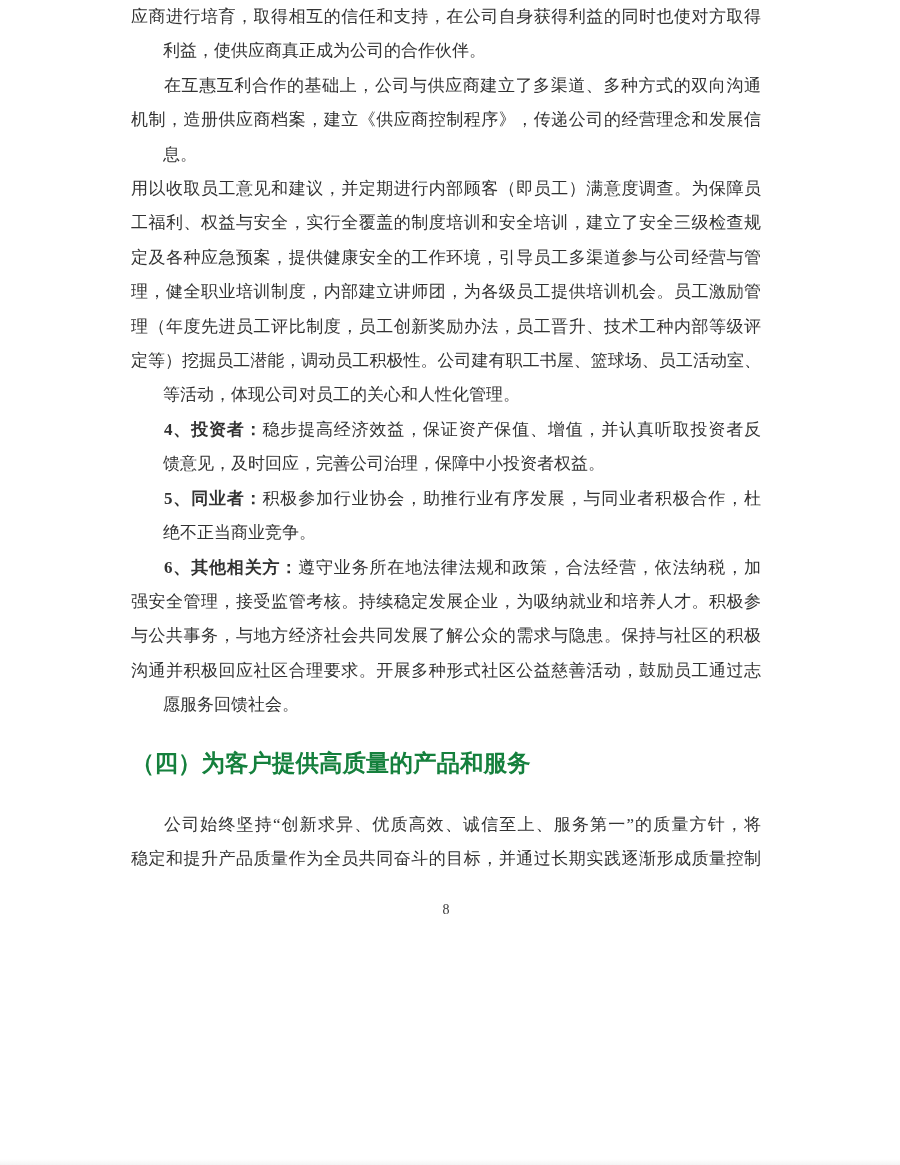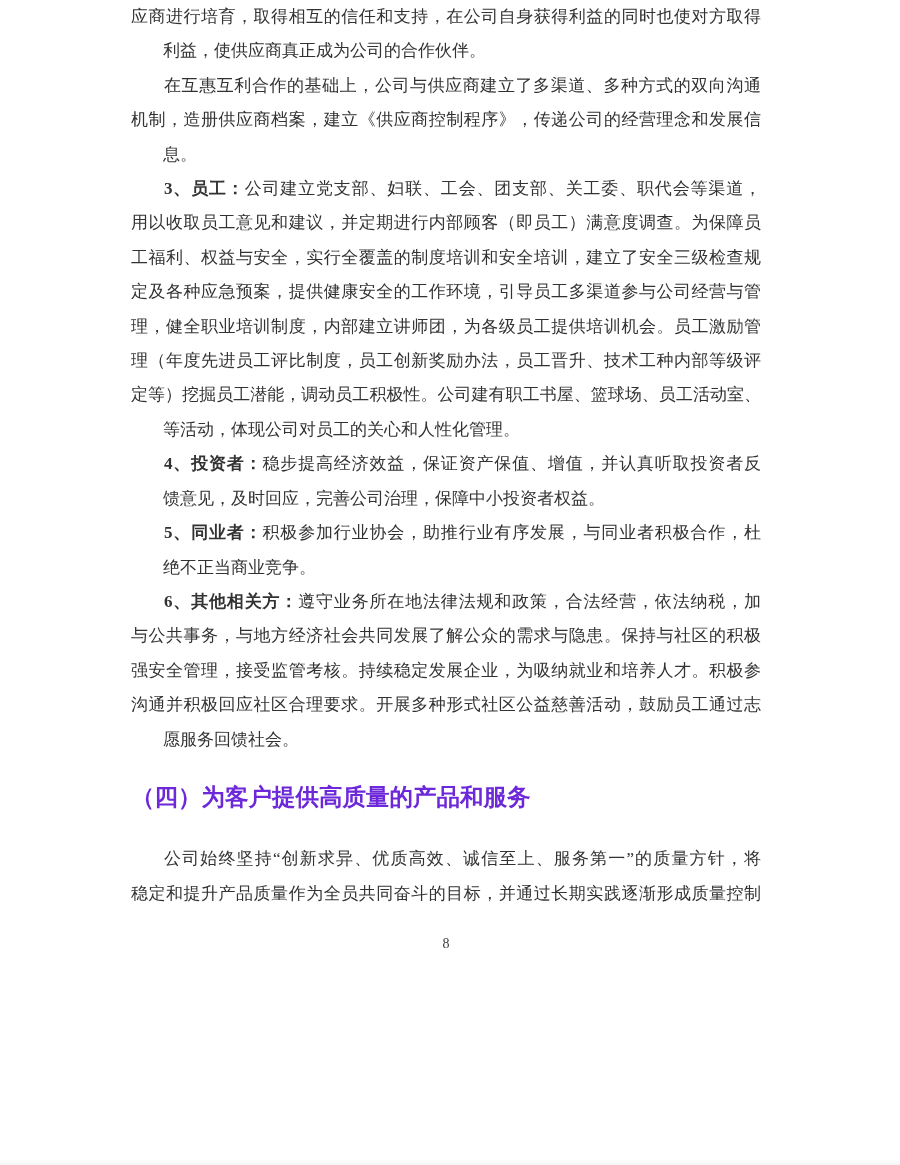--- a/index.html
+++ b/index.html
@@ -34,21 +34,21 @@
     margin-left: 32px;
   }
   .ln.ind { text-indent: 33px; }
   .lead { font-weight: bold; }
   .heading {
     margin: 23px 0 0 0;
     font-family: "Liberation Sans", "DejaVu Sans", sans-serif;
     font-weight: bold;
     font-size: 23.5px;
     line-height: 34.4px;
-    color: #6d28d9;
+    color: #15803d;
     text-align: left;
   }
   .closing { margin-top: 28px; }
   .pagenum {
     margin-top: 23px;
     text-align: center;
     font-size: 14px;
     line-height: 20px;
     color: #3a3a3a;
   }
@@ -72,21 +72,20 @@
       <div class="ln short">利益，使供应商真正成为公司的合作伙伴。</div>
     </div>
 
     <div class="para">
       <div class="ln ind">在互惠互利合作的基础上，公司与供应商建立了多渠道、多种方式的双向沟通</div>
       <div class="ln">机制，造册供应商档案，建立《供应商控制程序》，传递公司的经营理念和发展信</div>
       <div class="ln short">息。</div>
     </div>
 
     <div class="para">
-      <div class="ln ind"><span class="lead">3、员工：</span><span>公司建立党支部、妇联、工会、团支部、关工委、职代会等渠道，</span></div>
       <div class="ln">用以收取员工意见和建议，并定期进行内部顾客（即员工）满意度调查。为保障员</div>
       <div class="ln">工福利、权益与安全，实行全覆盖的制度培训和安全培训，建立了安全三级检查规</div>
       <div class="ln">定及各种应急预案，提供健康安全的工作环境，引导员工多渠道参与公司经营与管</div>
       <div class="ln">理，健全职业培训制度，内部建立讲师团，为各级员工提供培训机会。员工激励管</div>
       <div class="ln">理（年度先进员工评比制度，员工创新奖励办法，员工晋升、技术工种内部等级评</div>
       <div class="ln">定等）挖掘员工潜能，调动员工积极性。公司建有职工书屋、篮球场、员工活动室、</div>
       <div class="ln short">等活动，体现公司对员工的关心和人性化管理。</div>
     </div>
 
     <div class="para">
@@ -94,22 +93,22 @@
       <div class="ln short">馈意见，及时回应，完善公司治理，保障中小投资者权益。</div>
     </div>
 
     <div class="para">
       <div class="ln ind"><span class="lead">5、同业者：</span><span>积极参加行业协会，助推行业有序发展，与同业者积极合作，杜</span></div>
       <div class="ln short">绝不正当商业竞争。</div>
     </div>
 
     <div class="para">
       <div class="ln ind"><span class="lead">6、其他相关方：</span><span>遵守业务所在地法律法规和政策，合法经营，依法纳税，加</span></div>
+      <div class="ln">强安全管理，接受监管考核。持续稳定发展企业，为吸纳就业和培养人才。积极参</div>
       <div class="ln">与公共事务，与地方经济社会共同发展了解公众的需求与隐患。保持与社区的积极</div>
-      <div class="ln">强安全管理，接受监管考核。持续稳定发展企业，为吸纳就业和培养人才。积极参</div>
       <div class="ln">沟通并积极回应社区合理要求。开展多种形式社区公益慈善活动，鼓励员工通过志</div>
       <div class="ln short">愿服务回馈社会。</div>
     </div>
 
     <h2 class="heading">（四）为客户提供高质量的产品和服务</h2>
 
     <div class="para closing">
       <div class="ln ind">公司始终坚持“创新求异、优质高效、诚信至上、服务第一”的质量方针，将</div>
       <div class="ln">稳定和提升产品质量作为全员共同奋斗的目标，并通过长期实践逐渐形成质量控制</div>
     </div>

